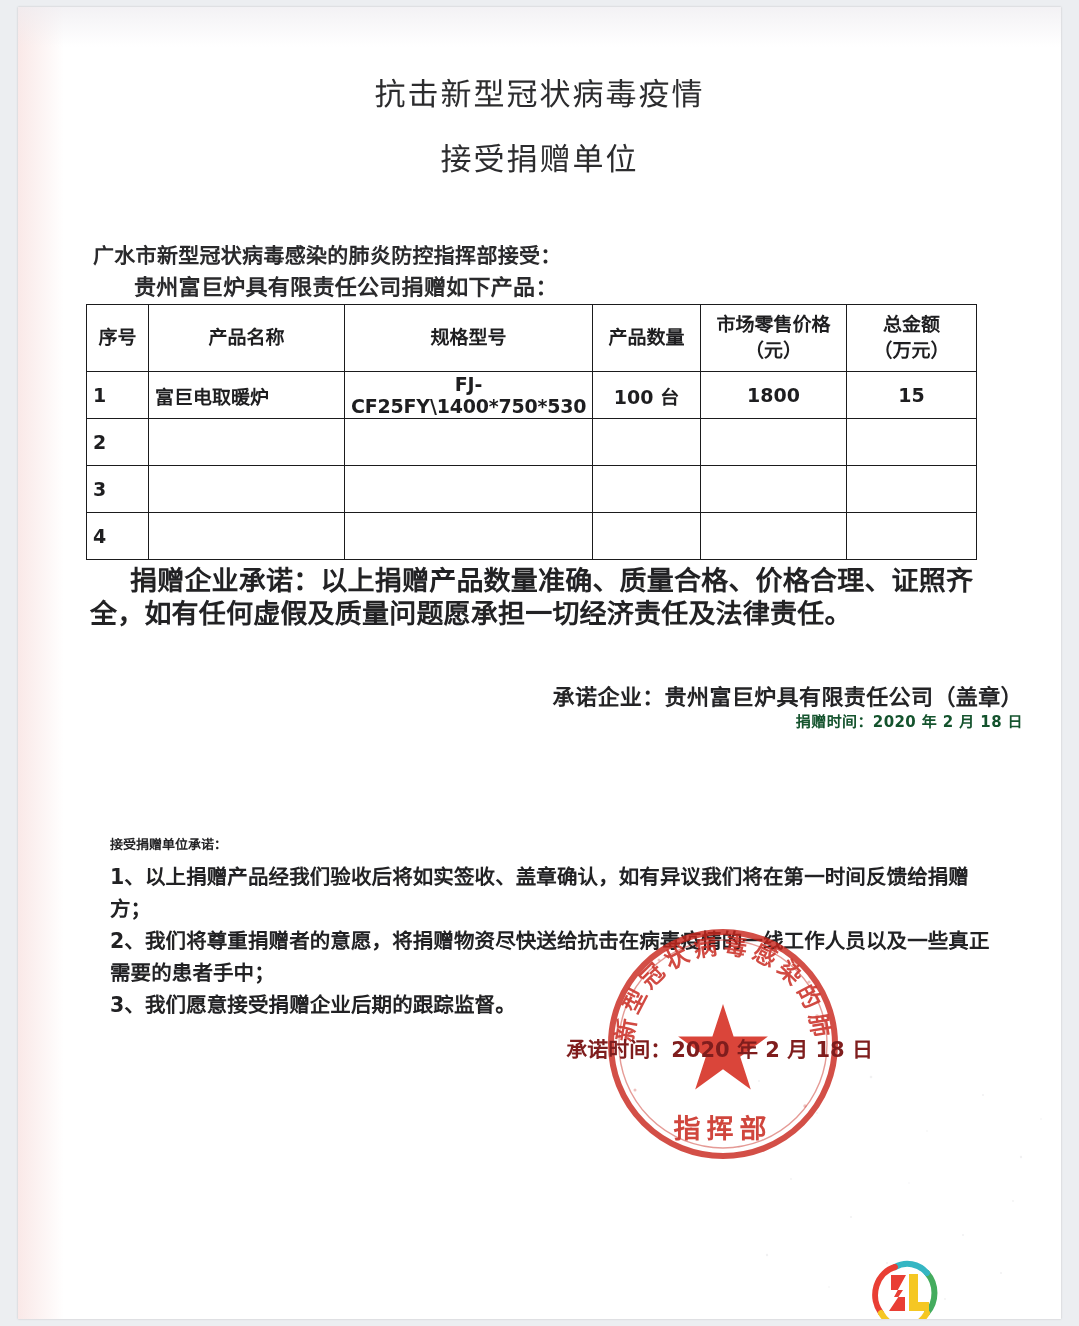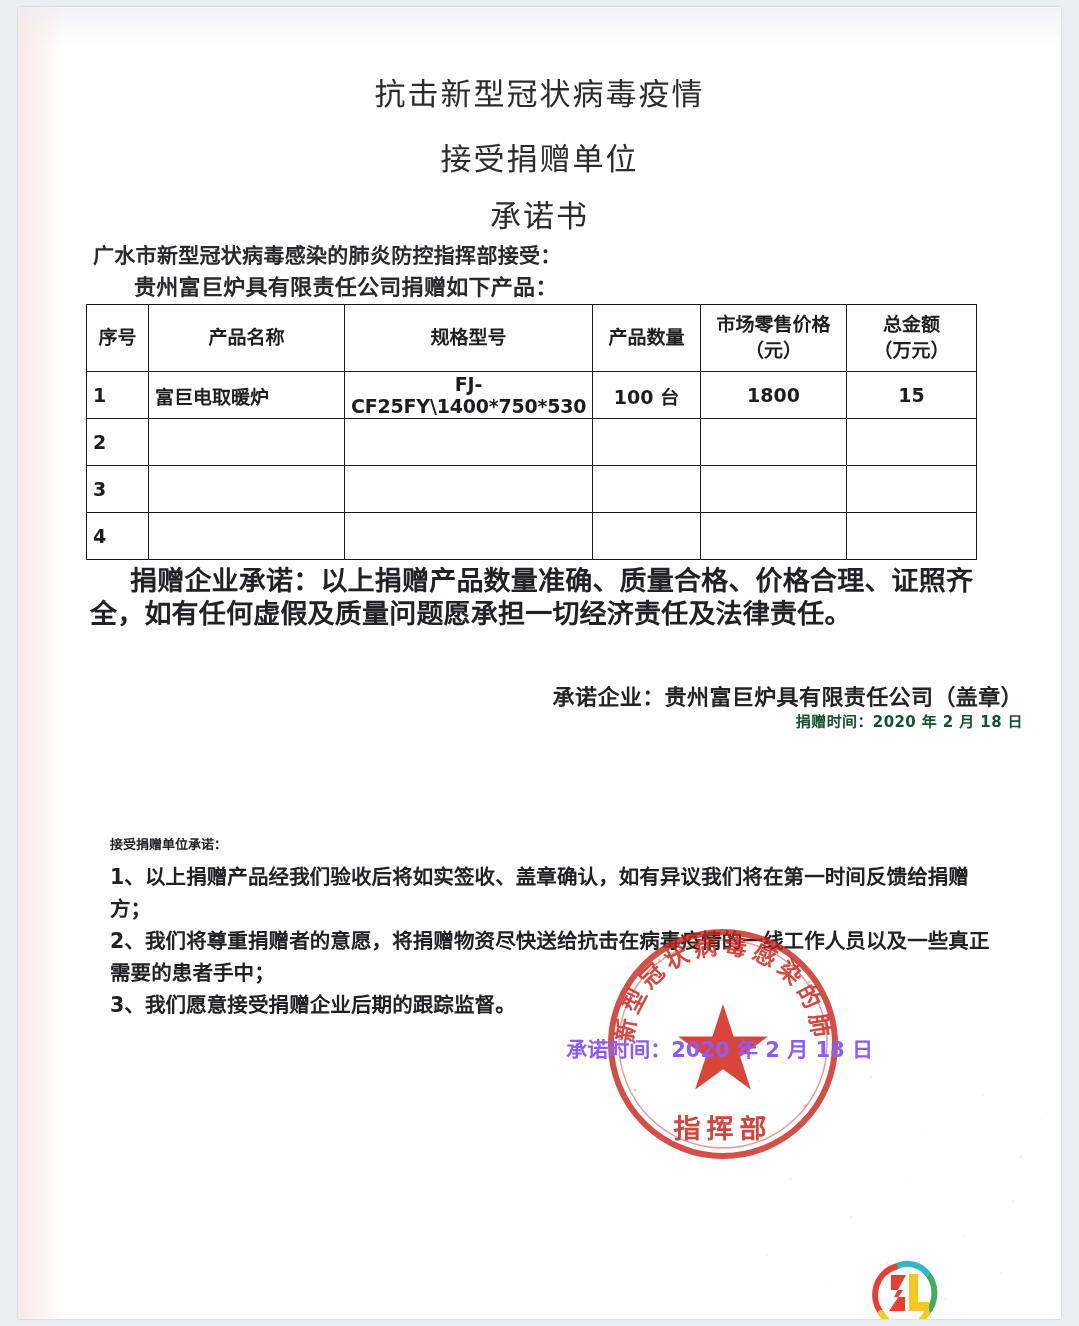--- a/index.html
+++ b/index.html
@@ -206,21 +206,21 @@
     color: #242426;
     z-index: 3;
   }
   #recipient-sign-date {
     position: absolute;
     left: 0; top: 1026px;
     width: 985px;
     text-align: right;
     font-size: 21px;
     font-weight: 600;
-    color: #8b5cf6;
+    color: #7f1d1d;
     padding-right: 130px;
     box-sizing: border-box;
     z-index: 3;
     padding-left: 12px;
   }
 
   
   #official-seal {
     position: absolute;
     left: 581px;
@@ -270,21 +270,20 @@
         <circle cx="280" cy="214" r="1.1"></circle>
       <circle cx="320" cy="60" r="0.8"></circle>
         <circle cx="18" cy="88" r="0.9"></circle>
     </g>
   </svg>
 
   <div id="doc">
 
     <div class="title-line" id="title-1">抗击新型冠状病毒疫情</div>
     <div class="title-line" id="title-2">接受捐赠单位</div>
-    <div class="title-line" id="title-3">承诺书</div>
 
     <div class="body-text" id="recipient-line">广水市新型冠状病毒感染的肺炎防控指挥部接受：</div>
     <div class="body-text" id="donor-line">贵州富巨炉具有限责任公司捐赠如下产品：</div>
 
     <table id="donation-table">
       <colgroup>
         <col class="col-idx">
           <col class="col-name">
           <col class="col-spec">
         <col class="col-qty">

